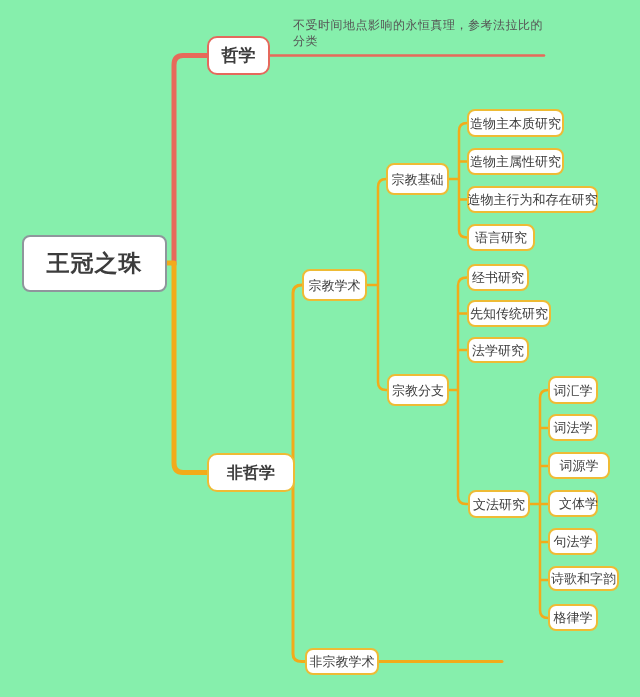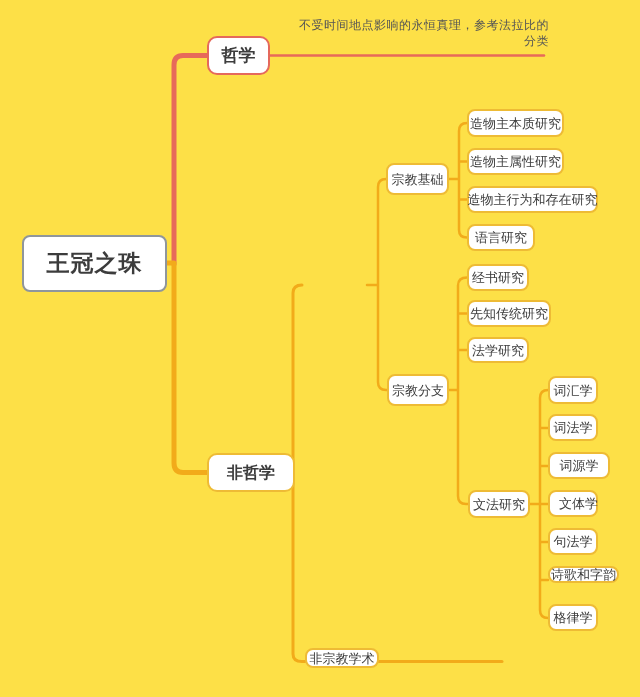--- a/index.html
+++ b/index.html
@@ -1,19 +1,18 @@
 <!DOCTYPE html>
 <html style="--branch-red: #e76a5a; --branch-yellow: #f2ab1a; --border-red: #e5695c; --border-yellow: #eebb35; --root-border: #8f969c; --text: #3c3c3c; --note-text: #555555;"><head>
 <meta charset="utf-8">
 <style>
   html,body{margin:0;padding:0;background:#fdfdfd;}
   #canvas{
-    position:relative;width:640px;height:697px;background:#fde047;overflow:hidden;
+    position:relative;width:640px;height:697px;background:#86efac;overflow:hidden;
     font-family:"Liberation Sans","DejaVu Sans",sans-serif;
-    text-align:right;
   }
   #wires{position:absolute;left:0;top:0;width:640px;height:697px;}
   #wires path{fill:none;stroke-linecap:round;stroke-linejoin:round;}
   .ln-red{stroke:var(--branch-red,#e76a5a);}
   .ln-yellow{stroke:var(--branch-yellow,#f2ab1a);}
   .w5{stroke-width:5px;}
   .w3{stroke-width:3px;}
   .w25{stroke-width:2.5px;}
   .node{
     position:absolute;background:#ffffff;border:2px solid var(--border-yellow,#eebb35);
@@ -59,20 +58,21 @@
   </svg>
 
   <div class="note" style="left:293px;top:17px;width:256px;">不受时间地点影响的永恒真理，参考法拉比的分类</div>
 
   <div class="node root" style="left:22px;top:235px;width:145px;height:57px;">王冠之珠</div>
 
   <div class="node red" style="left:207px;top:36px;width:63px;height:39px;">哲学</div>
 
   <div class="node lvl1" style="left:207px;top:453px;width:88px;height:39px;">非哲学</div>
 
+  <div class="node" style="left:302px;top:269px;width:65px;height:32px;">宗教学术</div>
 
   <div class="node" style="left:386px;top:163px;width:63px;height:32px;">宗教基础</div>
 
   <div class="node" style="left:467px;top:109px;width:97px;height:28px;">造物主本质研究</div>
   <div class="node" style="left:467px;top:148px;width:97px;height:27px;">造物主属性研究</div>
   <div class="node" style="left:467px;top:186px;width:131px;height:27px;">造物主行为和存在研究</div>
   <div class="node" style="left:467px;top:224px;width:68px;height:27px;">语言研究</div>
 
   <div class="node" style="left:387px;top:374px;width:62px;height:32px;">宗教分支</div>
 
@@ -80,18 +80,18 @@
   <div class="node" style="left:467px;top:300px;width:84px;height:27px;">先知传统研究</div>
   <div class="node" style="left:467px;top:337px;width:62px;height:26px;">法学研究</div>
 
   <div class="node" style="left:468px;top:490px;width:62px;height:28px;">文法研究</div>
 
   <div class="node" style="left:548px;top:376px;width:50px;height:28px;">词汇学</div>
   <div class="node" style="left:548px;top:414px;width:50px;height:27px;">词法学</div>
   <div class="node" style="left:548px;top:452px;width:62px;height:27px;">词源学</div>
   <div class="node" style="left:548px;top:490px;width:50px;height:27px;padding-left:11px;">文体学</div>
   <div class="node" style="left:548px;top:528px;width:50px;height:27px;">句法学</div>
-  <div class="node" style="left:548px;top:566px;width:71px;height:17px;">诗歌和字韵</div>
+  <div class="node" style="left:548px;top:566px;width:71px;height:25px;">诗歌和字韵</div>
   <div class="node" style="left:548px;top:604px;width:50px;height:27px;">格律学</div>
 
-  <div class="node" style="left:305px;top:648px;width:74px;height:20px;">非宗教学术</div>
+  <div class="node" style="left:305px;top:648px;width:74px;height:27px;">非宗教学术</div>
 
 </div>
 
 </body></html>

